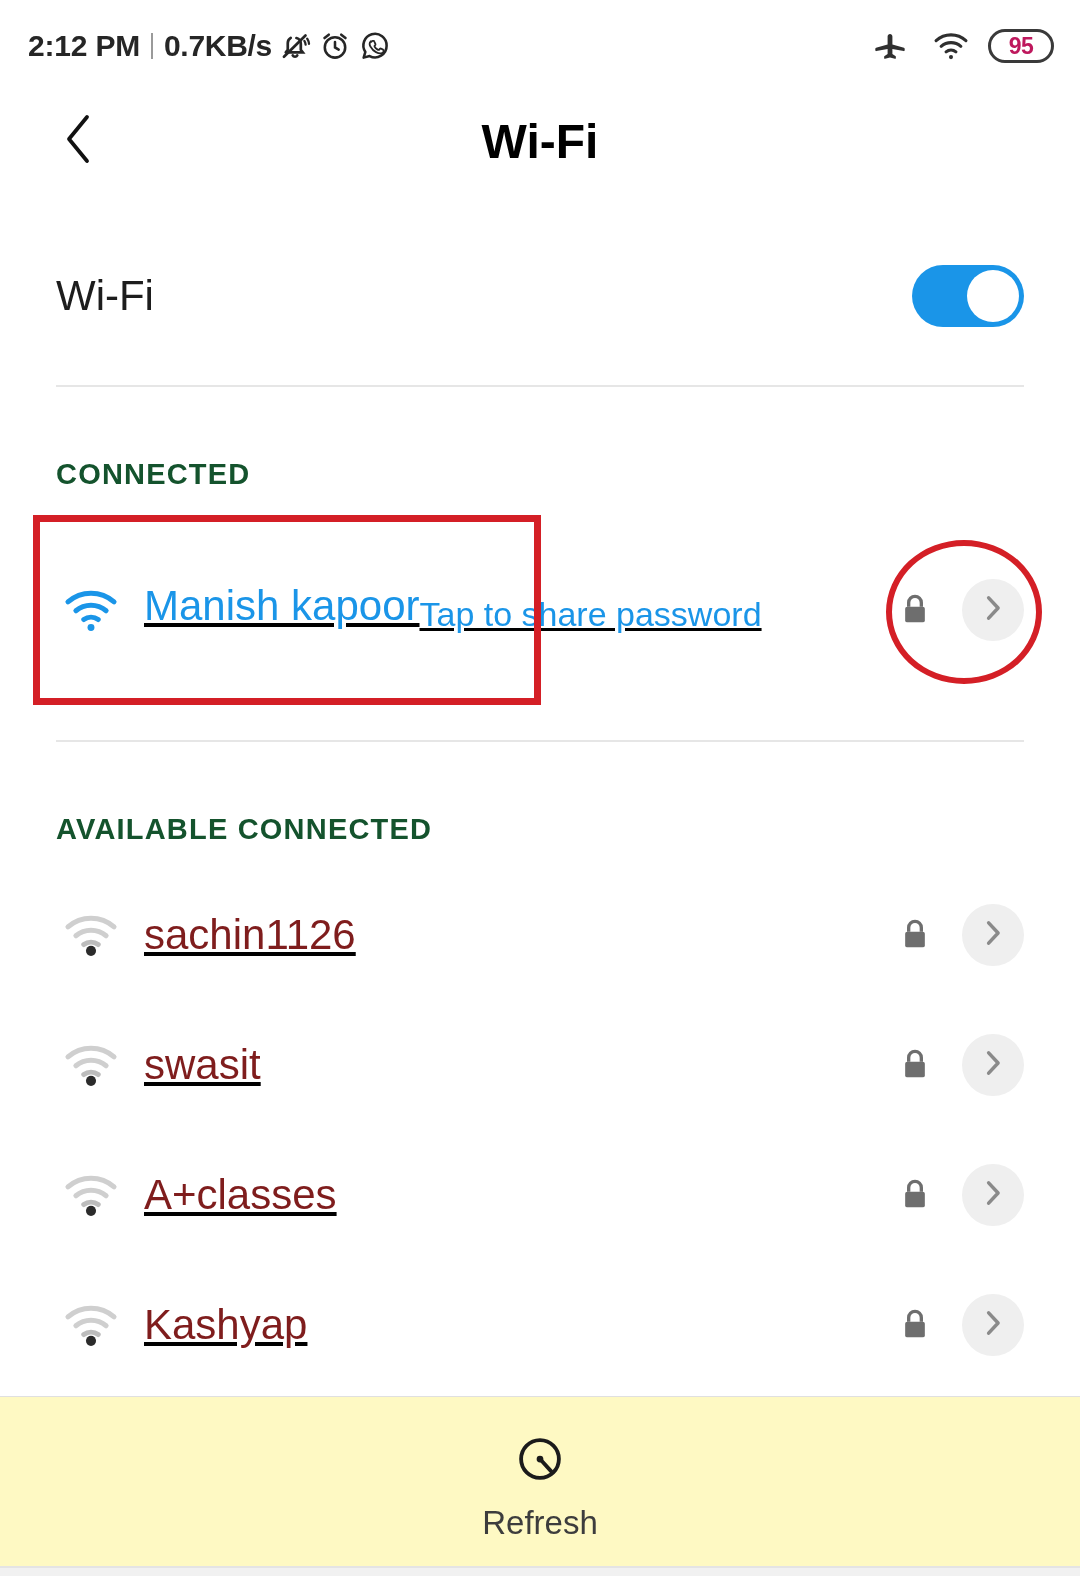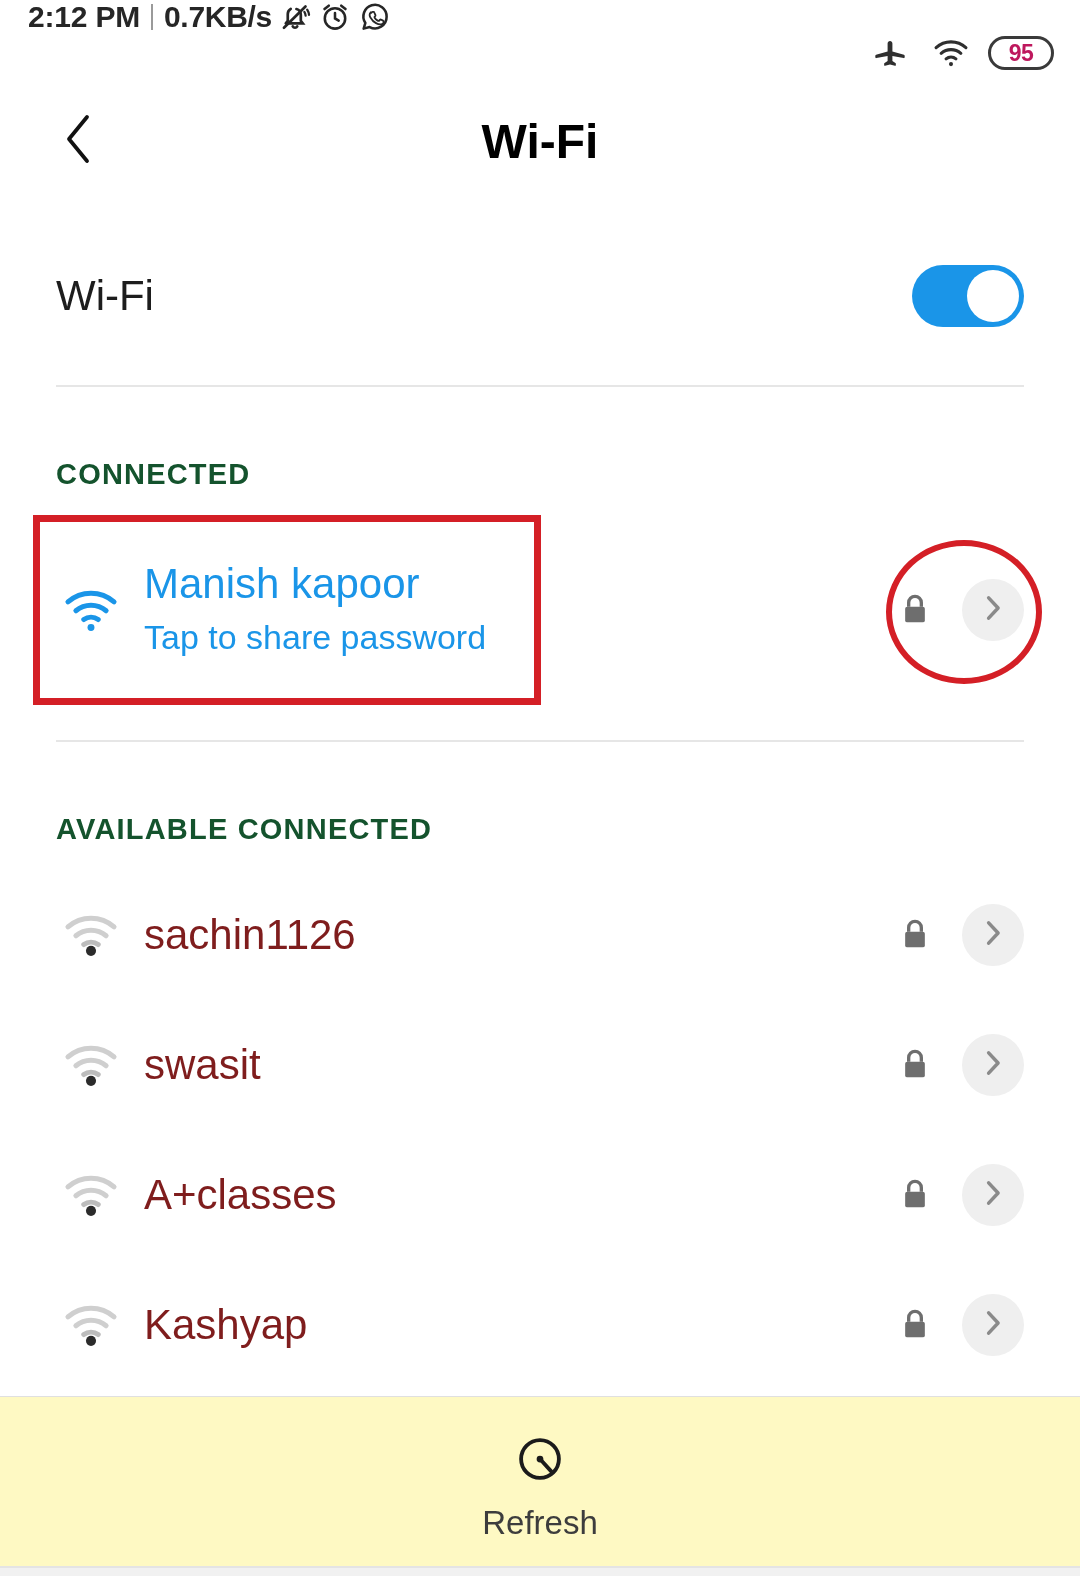--- a/index.html
+++ b/index.html
@@ -12,24 +12,23 @@
   #screen {
     position: relative;
     width: 1080px; height: 1576px;
     background: #ffffff;
   }
 
   
   .statusbar {
     position: absolute; left: 0; top: 0;
     width: 1080px; height: 76px;
-    display: flex; align-items: flex-start;
-    padding: 0 26px 0 28px;
+    display: flex; align-items: center;
+    padding: 16px 26px 0 28px;
     color: #262626;
-    flex-direction: column;
   }
   .status-left { display: flex; align-items: center; gap: 0; }
   .status-time {
     font-size: 30px; font-weight: bold; letter-spacing: -0.2px;
     white-space: nowrap;
   }
   .status-sep {
     display: inline-block; width: 2px; height: 26px;
     background: #9a9a9a; margin: 0 11px 0 11px;
   }
@@ -102,21 +101,21 @@
 
   
   .net-row {
     position: absolute; left: 0; width: 1080px; height: 130px;
     display: flex; align-items: center;
   }
   .net-icon {
     width: 70px; margin-left: 56px;
     display: flex; align-items: center; justify-content: center;
   }
-  .net-text { margin-left: 18px; display: flex; flex-direction: column; justify-content: center; }
+  .net-text { margin-left: 18px; display: flex; flex-direction: row; justify-content: center; text-decoration: underline; }
   .net-name { font-size: 42px; color: #7f1d1d; line-height: 1.06; }
   .net-name.connected { color: #1a95e8; }
   .net-sub { font-size: 34px; color: #1a95e8; line-height: 1.25; margin-top: 9px; }
   .net-right { margin-left: auto; display: flex; align-items: center; padding-right: 56px; }
   .lock-ico { width: 46px; display: flex; align-items: center; justify-content: center; }
   .chev-btn {
     margin-left: 24px;
     width: 62px; height: 62px; border-radius: 50%;
     background: #efefef;
     display: flex; align-items: center; justify-content: center;

